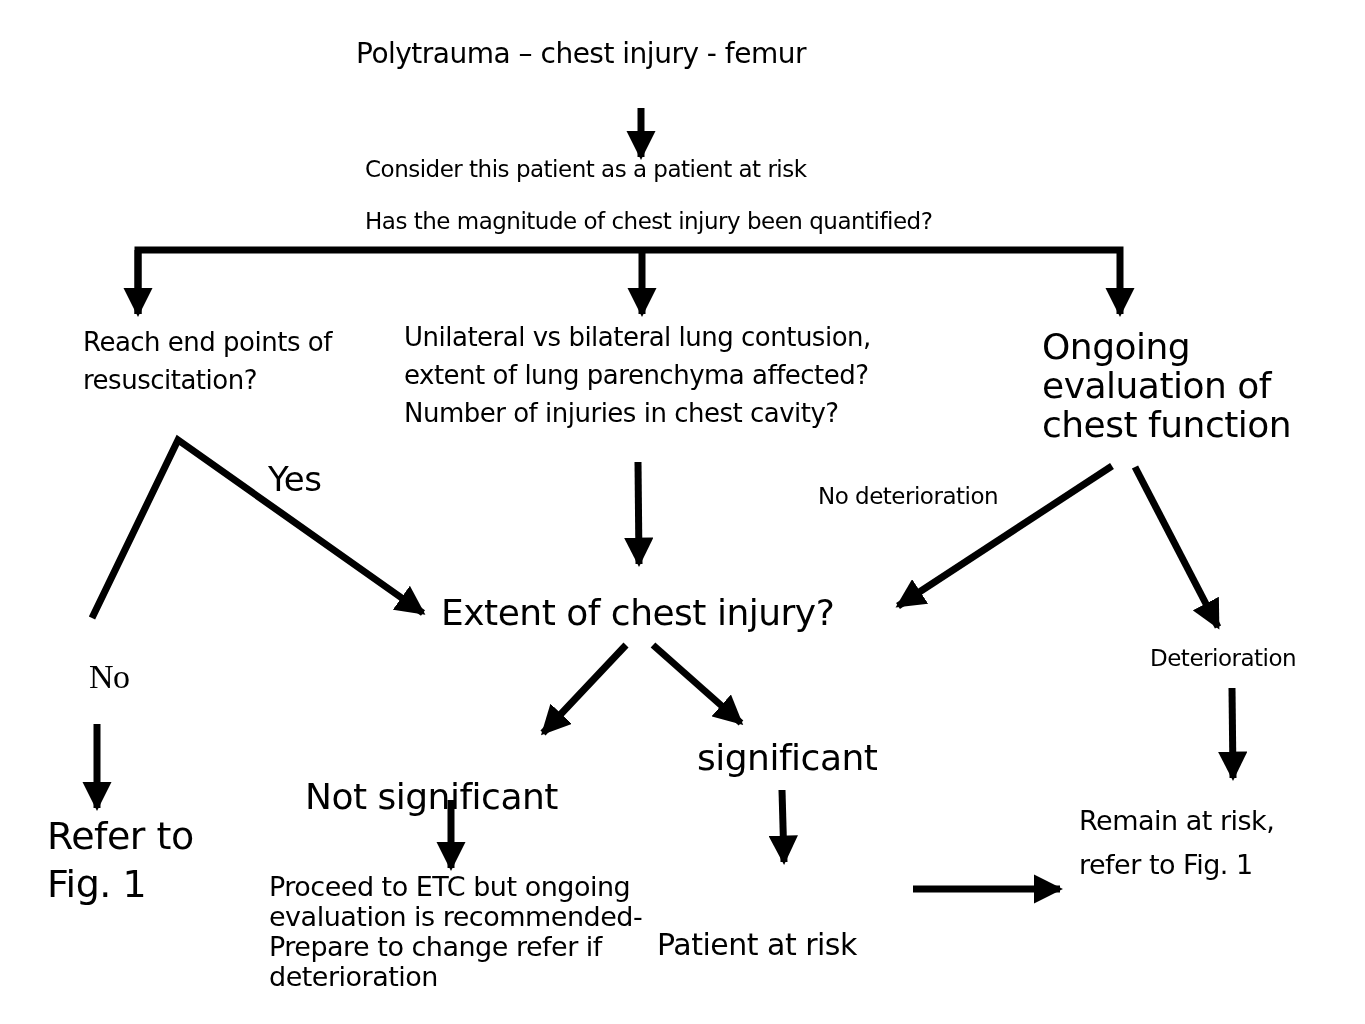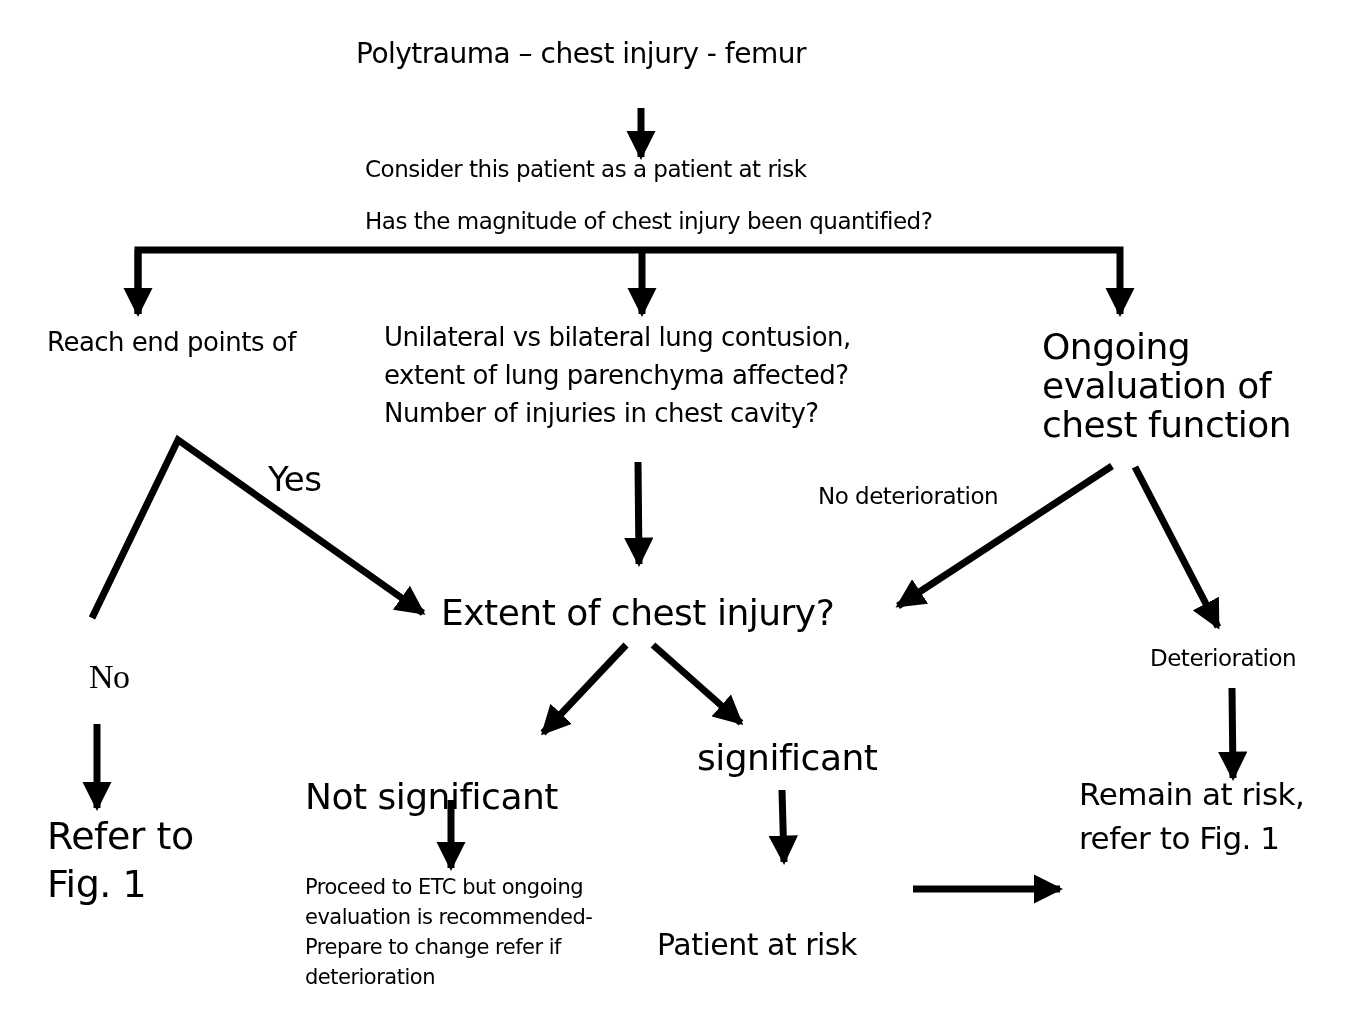--- a/index.html
+++ b/index.html
@@ -2,25 +2,25 @@
 <html><head>
 <meta charset="utf-8">
 <style>
   html, body { margin:0; padding:0; background:#ffffff; }
   body { width:1365px; height:1024px; position:relative; overflow:hidden;
          font-family:"DejaVu Sans", sans-serif; color:#000; }
   .t { position:absolute; white-space:nowrap; line-height:1.15; letter-spacing:-0.5px; }
   svg#arrows { position:absolute; left:0; top:0; width:1365px; height:1024px; }
   .title { font-size:28px; left:356px; top:38px; }
   .s23 { font-size:23px; }
-  .s25 { font-size:26px; line-height:38px; }
+  .s25 { font-size:26px; line-height:38px;margin-left:36px; }
   .s27 { font-size:36px; line-height:39px; }
   .s36 { font-size:36px; }
   .s38 { font-size:38px; line-height:48px; }
-  .s22 { font-size:21px; line-height:30px;margin-left:36px; }
+  .s22 { font-size:27px; line-height:30px; }
 </style>
 </head>
 <body>
 
 <svg id="arrows" viewBox="0 0 1365 1024">
   <defs>
     <marker id="ah" viewBox="0 0 10 10" refX="9" refY="5" markerWidth="4.2" markerHeight="4.2" orient="auto" markerUnits="strokeWidth">
       <path d="M0,0 L10,5 L0,10 z" fill="#000"></path>
     </marker>
   </defs>
@@ -43,23 +43,24 @@
   </g>
 </svg>
 
 <div class="t title">Polytrauma – chest injury - femur</div>
 
 <div class="t s23" style="left:365px;top:156px;">Consider this patient as a patient at risk</div>
 <div class="t s23" style="left:365px;top:208px;">Has the magnitude of chest injury been quantified?</div>
 
 <div class="t s25" style="left:47px;top:323px;">
   <div>Reach end points of</div>
+  <div>resuscitation?</div>
 </div>
 
-<div class="t s25" style="left:384px;top:318px;">
+<div class="t s25" style="left:368px;top:318px;">
   <div>Unilateral vs bilateral lung contusion,</div>
   <div>extent of lung parenchyma affected?</div>
   <div>Number of injuries in chest cavity?</div>
 </div>
 
 <div class="t s27" style="left:1042px;top:327px;">
   <div>Ongoing</div>
   <div>evaluation of</div>
   <div>chest function</div>
 </div>
@@ -83,16 +84,16 @@
 
 <div class="t s22" style="left:269px;top:872px;">
   <div>Proceed to ETC but ongoing</div>
   <div>evaluation is recommended-</div>
   <div>Prepare to change refer if</div>
   <div>deterioration</div>
 </div>
 
 <div class="t" style="left:657px;top:928px;font-size:30px;">Patient at risk</div>
 
-<div class="t" style="left:1079px;top:772px;font-size:31px;line-height:44px;">
+<div class="t" style="left:1079px;top:799px;font-size:27px;line-height:44px;">
   <div>Remain at risk,</div>
   <div>refer to Fig. 1</div>
 </div>
 
 </body></html>

